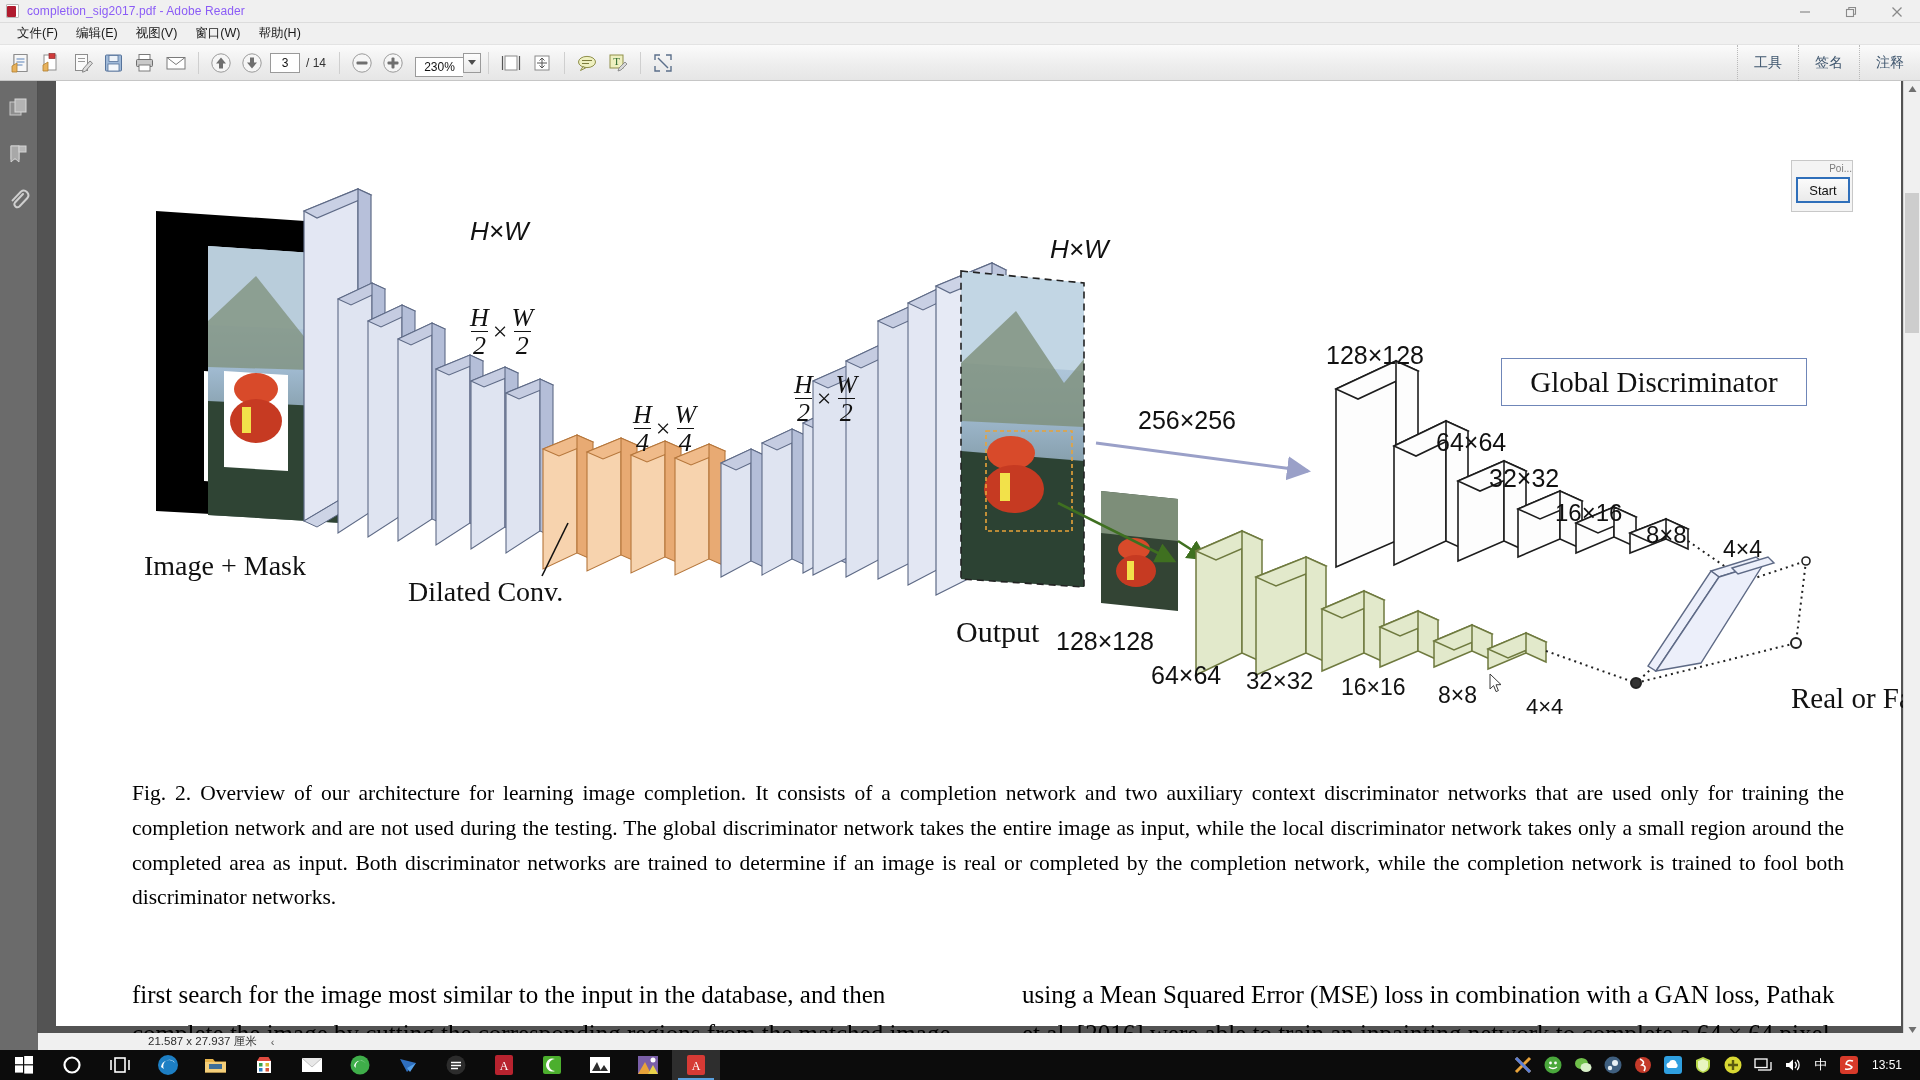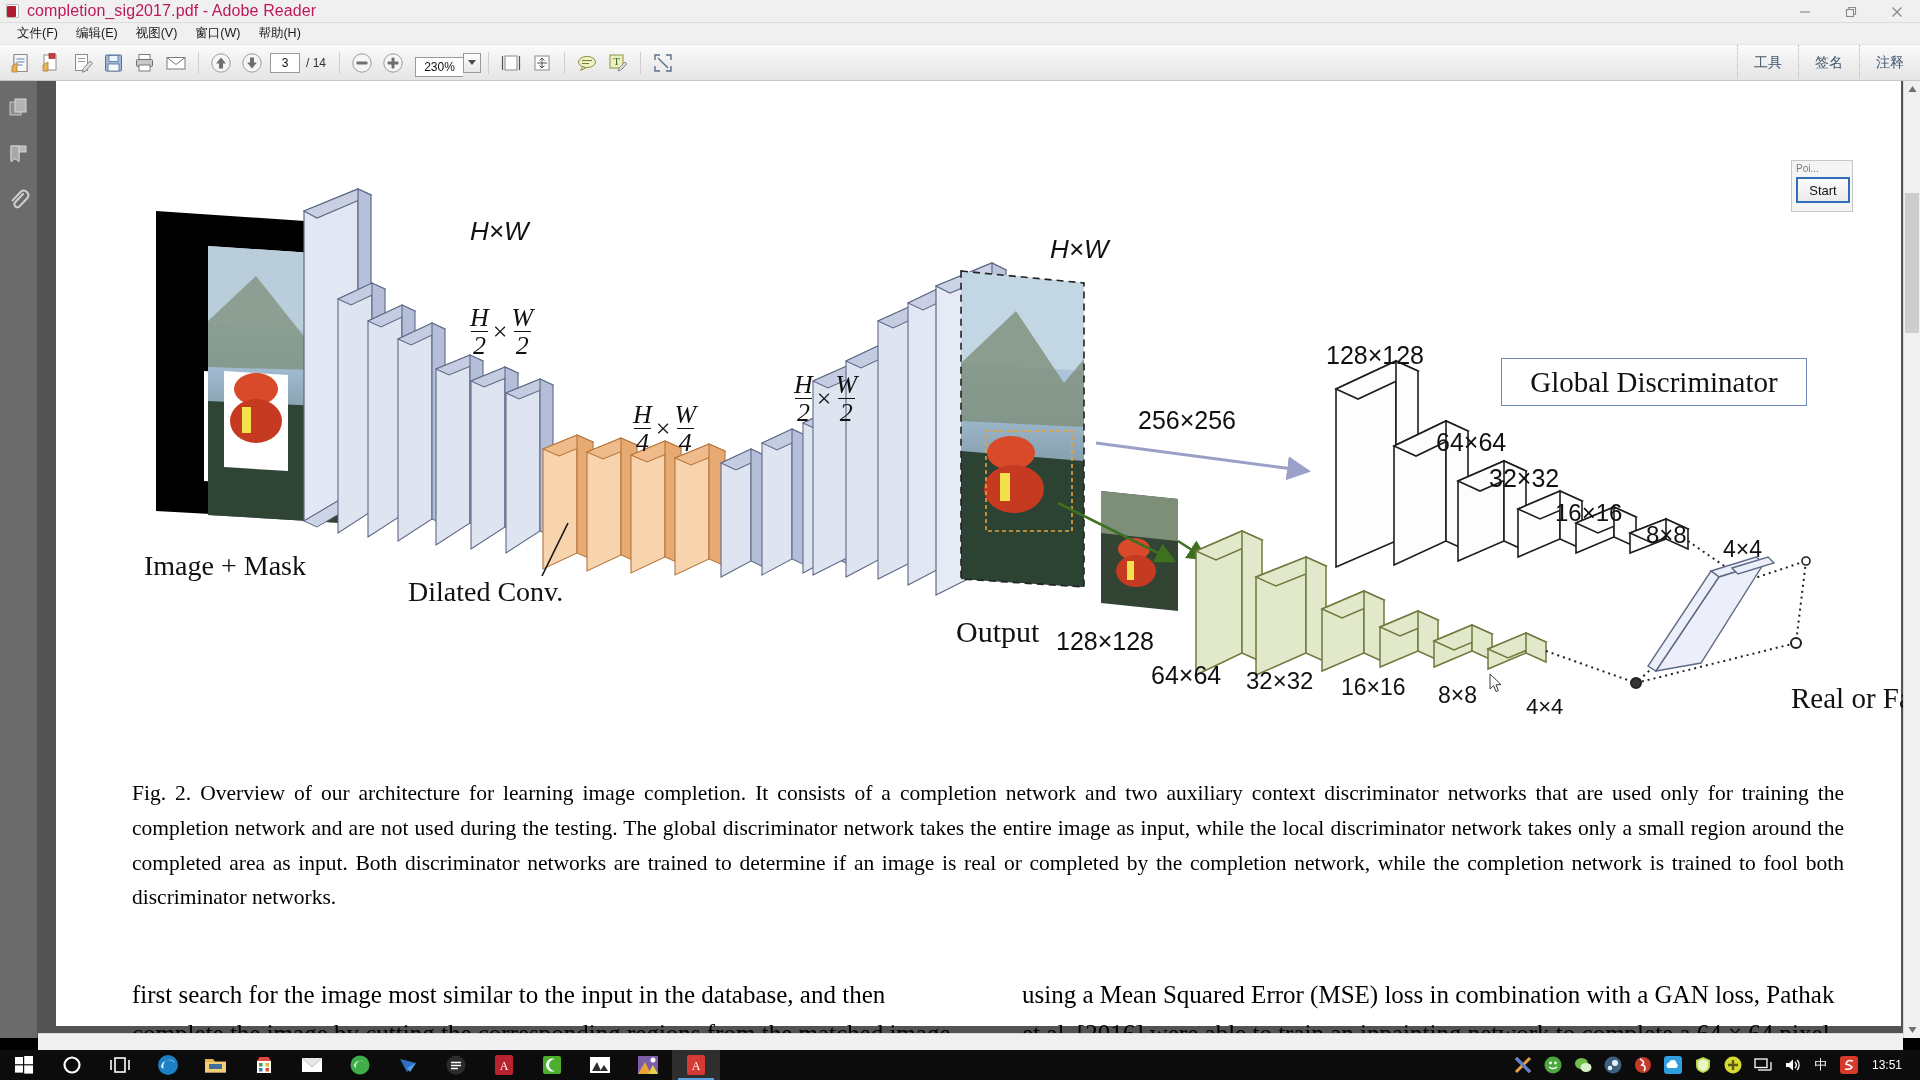--- a/index.html
+++ b/index.html
@@ -25,21 +25,21 @@
     content: ""; position: absolute; inset: 1px 2px 1px 1px;
     background: #fff; border: 1px solid #b9b9b9; border-radius: 1px;
   }
   .title-ico:after {
     content: ""; position: absolute; left: 2px; top: 3px;
     width: 9px; height: 11px; background: #b01b2e;
     clip-path: polygon(0 0,100% 0,100% 100%,0 100%);
     border-radius: 1px;
   }
   .title-text {
-    font-size: 16px; color: #be185d; letter-spacing: .1px;
+    font-size: 12px; color: #8b5cf6; letter-spacing: .1px;
     font-family: "Liberation Sans", sans-serif;
   }
   .wincontrols { position: absolute; right: 0; top: 0; height: 23px; display: flex; }
   .wbtn {
     width: 46px; height: 23px; display: flex; align-items: center; justify-content: center;
     color: #7a7a7a; font-size: 12px; line-height: 1;
   }
   .wbtn svg { display: block; }
 
   
@@ -141,21 +141,21 @@
     position: absolute; left: 76px; top: 705px; width: 1712px;
     font-family: "Liberation Serif", serif; font-size: 21.5px; color: #000;
     line-height: 1.62; text-align: justify;
   }
   .cols { position: absolute; left: 76px; top: 905px; width: 1712px; display: flex; gap: 68px; }
   .col { width: 822px; font-family: "Liberation Serif", serif; font-size: 25px; color: #000; line-height: 1.55; }
 
   
   .startwidget {
     position: absolute; left: 1791px; top: 160px; width: 62px; height: 52px;
-    background: #f4f4f4; border: 1px solid #c8c8c8;
+    background: #f4f4f4; border: 1px solid #c8c8c8; text-align: right;
   }
   .startwidget .wtitle {
     font-size: 10px; color: #7b7b7b; padding: 2px 0 0 4px;
     font-family: "Liberation Sans", sans-serif;
   }
   .startbtn {
     position: absolute; left: 4px; top: 16px; width: 54px; height: 26px;
     background: linear-gradient(#fbfbfb,#eaeaea); border: 2px solid #2f6fba;
     display: flex; align-items: center; justify-content: center;
     font-size: 13px; color: #111; font-family: "Liberation Sans", sans-serif;
@@ -734,20 +734,25 @@
     <div class="vthumb"></div>
     <div class="varrow" style="bottom:0;">
       <svg width="9" height="9">
           <path d="M4.5 8 L0.5 2 L8.5 2 Z" fill="#707070"></path>
         </svg>
     </div>
   </div>
 
   <div class="hscroll"></div>
 
+  <div class="statusbar">
+    <div class="status-left"></div>
+    <span class="status-size">21.587 x 27.937 厘米</span>
+    <span class="status-chev">‹</span>
+  </div>
 
   <div class="taskbar">
 
     <div class="tb-item">
       <svg width="18" height="18">
         <rect x="0" y="1" width="8" height="7.2" fill="#fff"></rect>
           <rect x="9.2" y="0" width="8.8" height="8.2" fill="#fff"></rect>
         <rect x="0" y="9.4" width="8" height="7.2" fill="#fff"></rect>
           <rect x="9.2" y="9.4" width="8.8" height="8.2" fill="#fff"></rect>
       </svg>

